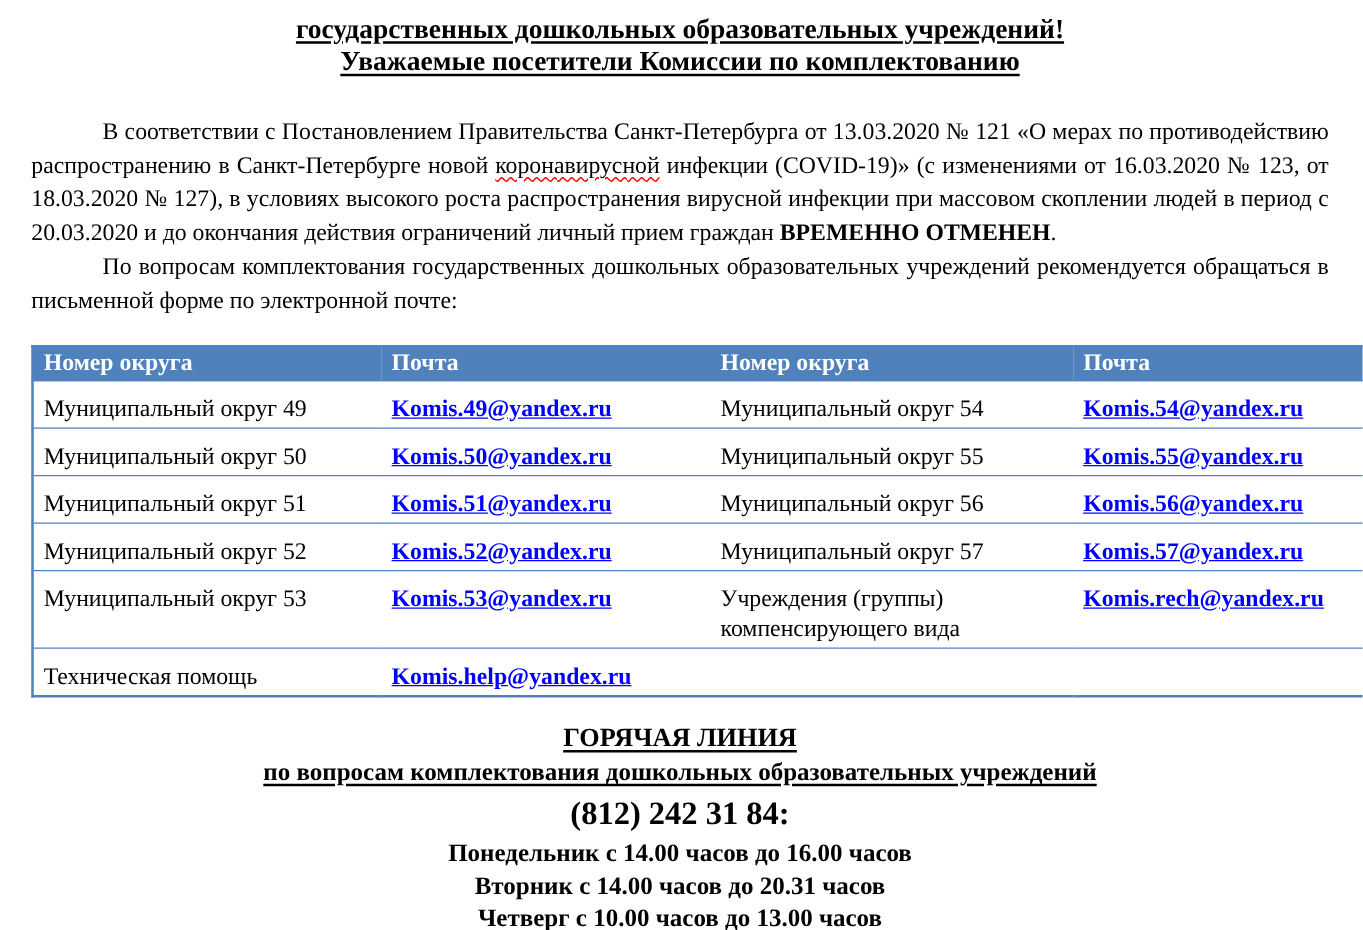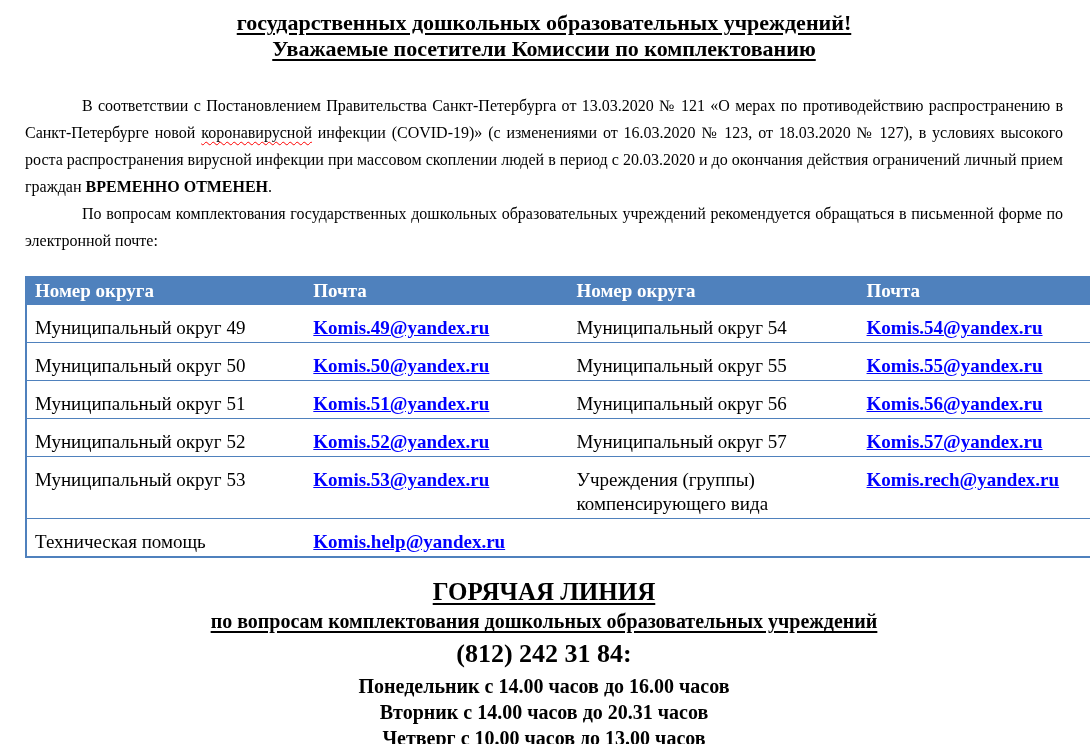--- a/index.html
+++ b/index.html
@@ -18,21 +18,21 @@
     line-height: 26px;
     margin: 2px 0 0 0;
   }
   .doc-title .u {
     text-decoration: underline;
     text-decoration-thickness: 2px;
     text-underline-offset: 3px;
   }
   .body-text {
     margin: 30px 0 0 0;
-    font-size: 16px;
+    font-size: 19px;
     line-height: 27px;
     text-align: justify;
     text-indent: 57px;
   }
   .body-text.second { margin-top: 0; }
   .squiggle {
     text-decoration: underline wavy #ff0000;
     text-decoration-thickness: 1px;
     text-underline-offset: 3px;
   }
@@ -65,21 +65,21 @@
   .col4 { width: 235px; }
   a.email {
     color: #0000FF;
     font-weight: bold;
     text-decoration: underline;
     cursor: pointer;
   }
   .hotline { text-align: center; margin-top: 20px; }
   .hotline-title {
     font-weight: bold;
-    font-size: 25px;
+    font-size: 21px;
     text-decoration: underline;
     text-decoration-thickness: 2px;
     text-underline-offset: 3px;
     margin: 0;
   }
   .hotline-subtitle {
     font-weight: bold;
     font-size: 20px;
     text-decoration: underline;
     text-decoration-thickness: 2px;

